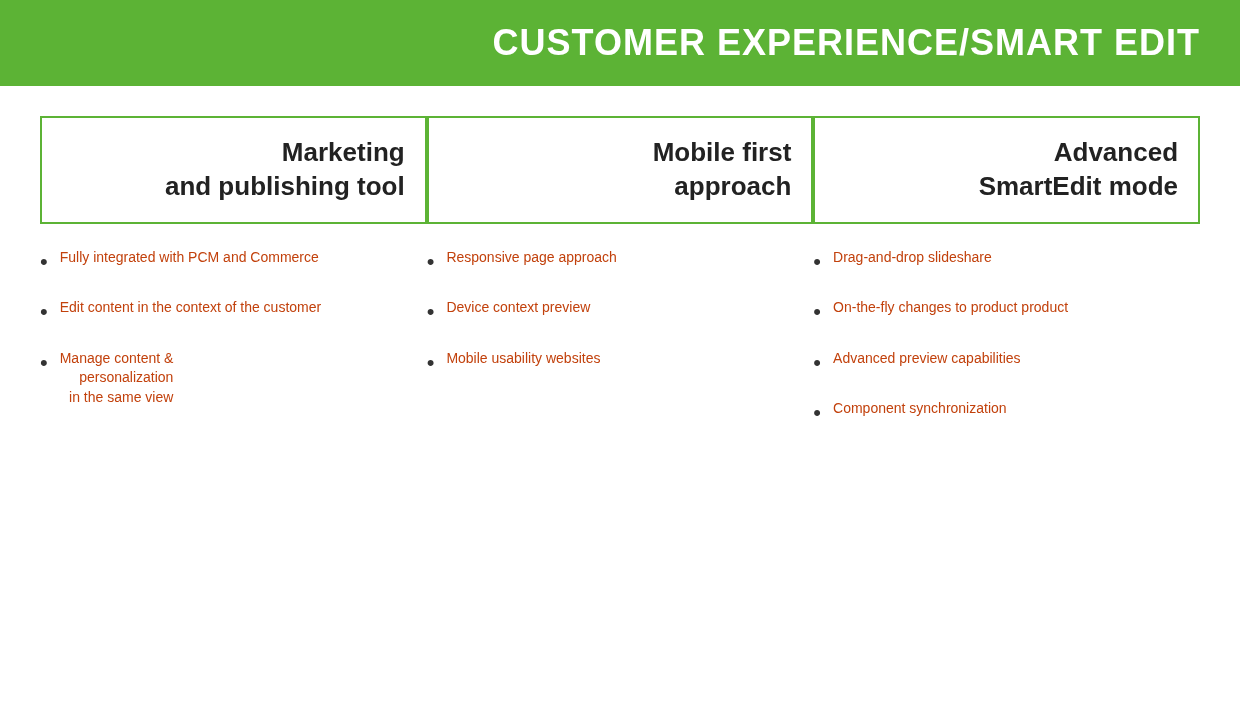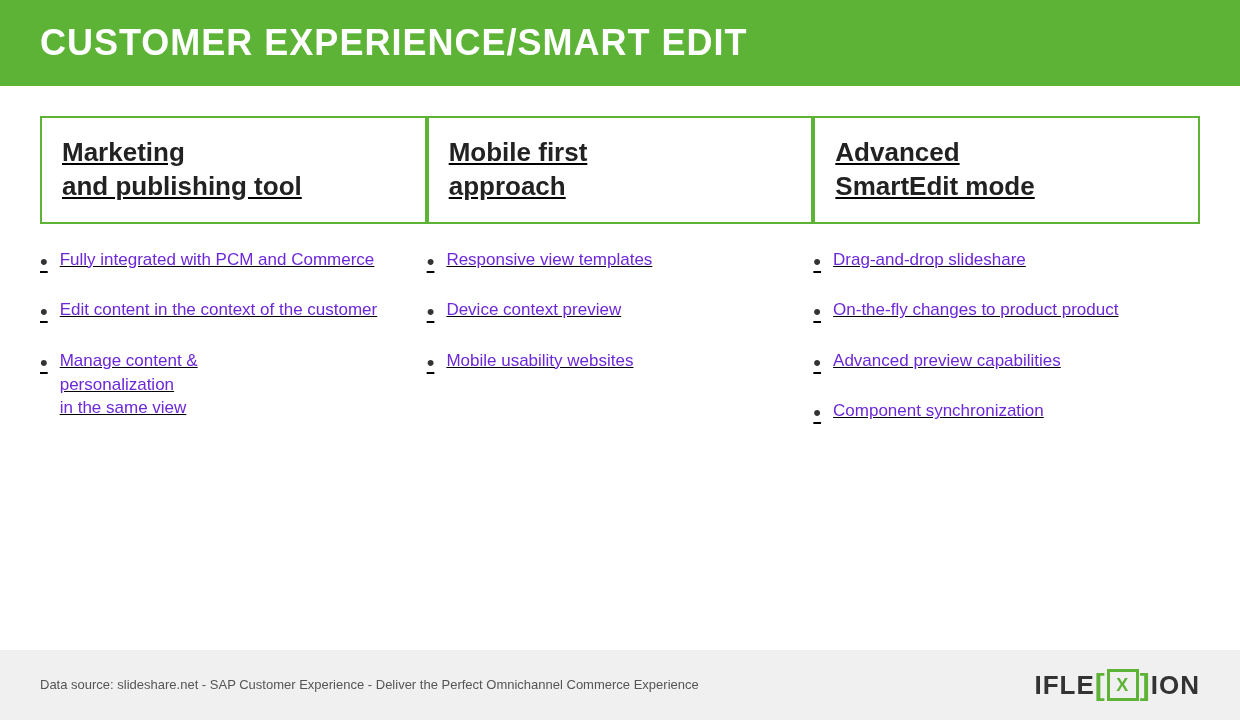--- a/index.html
+++ b/index.html
@@ -9,20 +9,21 @@
       background: #ffffff;
       font-family: Arial, Helvetica, sans-serif;
       overflow: hidden;
     }
 
     .page-wrapper {
       width: 1240px;
       height: 720px;
       display: flex;
       flex-direction: column;
+      text-align: right;
     }
 
     
     .header {
       background-color: #5cb335;
       padding: 22px 40px;
       flex-shrink: 0;
     }
     .header-title {
       color: #ffffff;
@@ -36,21 +37,20 @@
     .main-content {
       flex: 1;
       padding: 30px 40px 10px 40px;
       display: flex;
       flex-direction: column;
     }
 
     .columns {
       display: flex;
       flex: 1;
-      text-decoration: underline;
     }
 
     .column {
       flex: 1;
       display: flex;
       flex-direction: column;
     }
 
     
     .card-box {
@@ -70,22 +70,22 @@
     .bullet-list {
       list-style: none;
       padding: 0;
       margin: 0;
     }
 
     .bullet-list li {
       display: flex;
       align-items: flex-start;
       margin-bottom: 22px;
-      font-size: 17px;
-      color: #6d28d9;
+      font-size: 14px;
+      color: #c2410c;
       line-height: 1.4;
     }
 
     .bullet-list li::before {
       content: "•";
       color: #333333;
       font-size: 22px;
       margin-right: 12px;
       flex-shrink: 0;
       line-height: 1.3;
@@ -168,21 +168,21 @@
 in the same view</li>
         </ul>
       </div>
 
       <div class="column">
         <div class="card-box">
           <div class="card-box-title" style="white-space: pre-line;">Mobile first
 approach</div>
         </div>
         <ul class="bullet-list">
-          <li>Responsive view templates</li>
+          <li>Responsive page approach</li>
           <li>Device context preview</li>
           <li>Mobile usability websites</li>
         </ul>
       </div>
 
       <div class="column">
         <div class="card-box">
           <div class="card-box-title" style="white-space: pre-line;">Advanced
 SmartEdit mode</div>
         </div>
@@ -190,24 +190,14 @@
           <li>Drag-and-drop slideshare</li>
           <li>On-the-fly changes to product product</li>
           <li>Advanced preview capabilities</li>
           <li>Component synchronization</li>
         </ul>
       </div>
 
     </div>
   </div>
 
-  <div class="footer">
-    <div class="footer-text">Data source: slideshare.net - SAP Customer Experience - Deliver the Perfect Omnichannel Commerce Experience</div>
-    <div class="logo">
-      <span>IFLE</span>
-      <span class="logo-bracket-left">[</span>
-      <span class="logo-x">X</span>
-      <span class="logo-bracket-right">]</span>
-      <span>ION</span>
-    </div>
-  </div>
 
 </div>
 
 </body></html>

